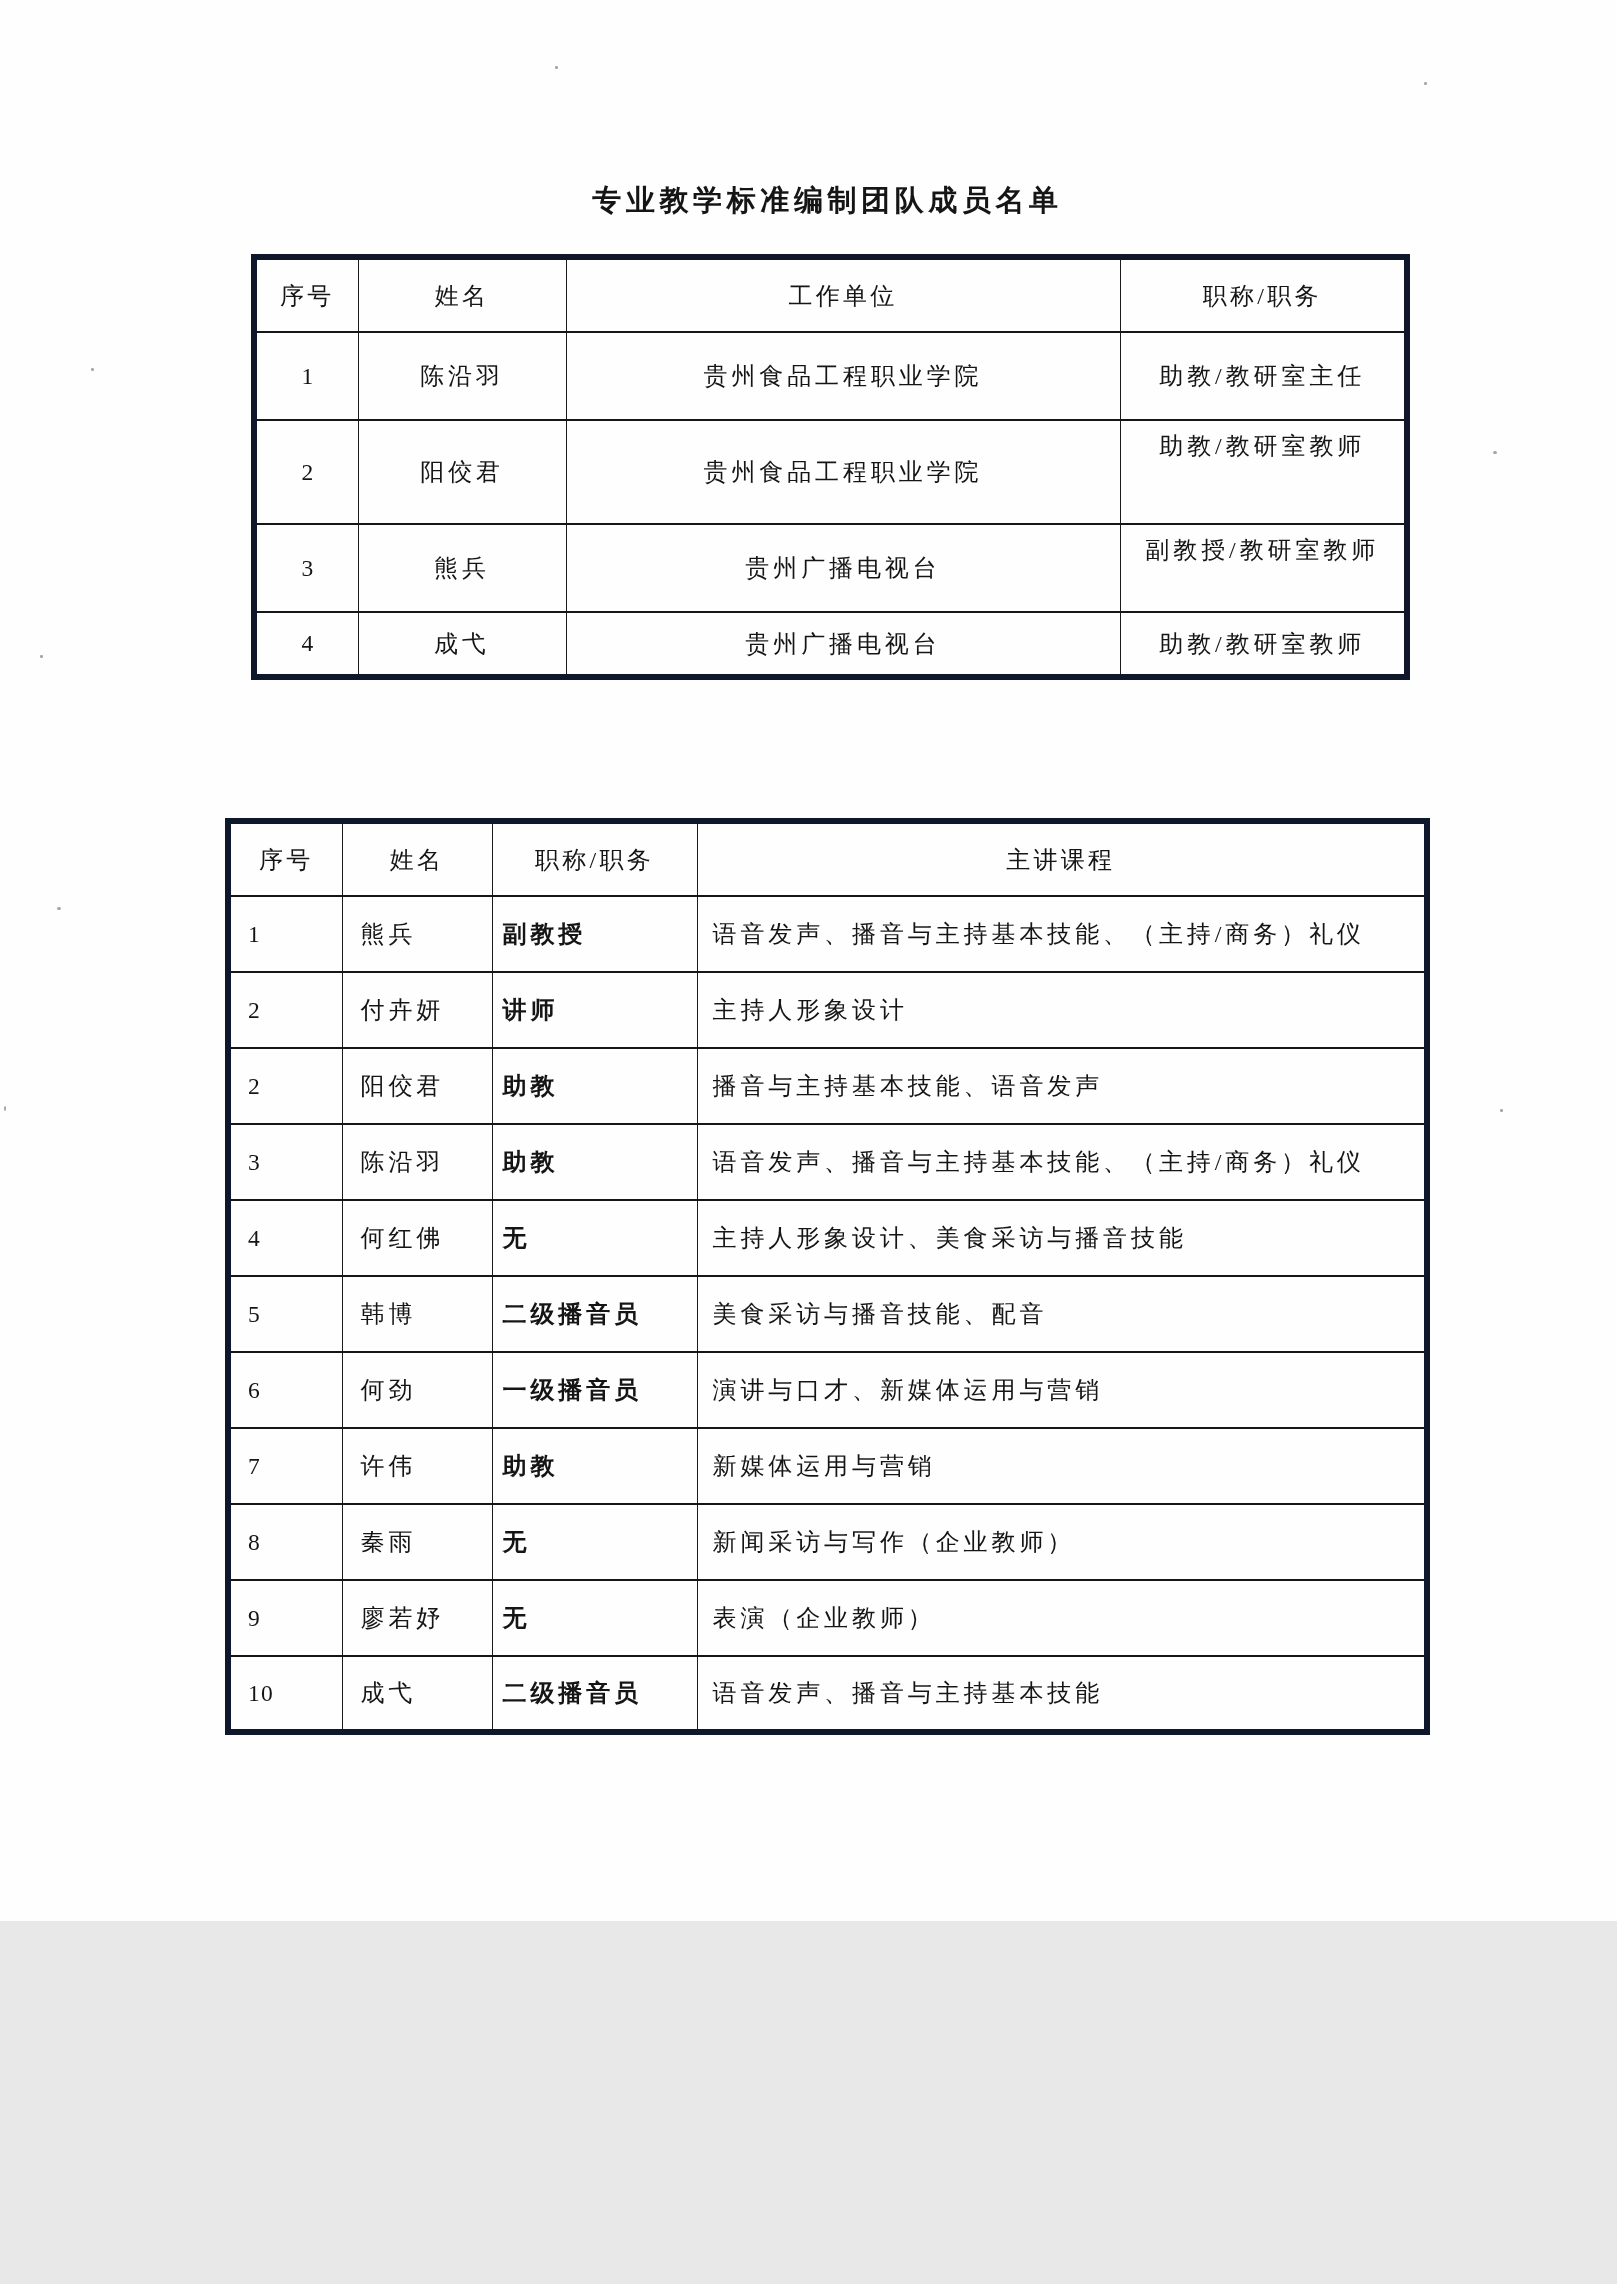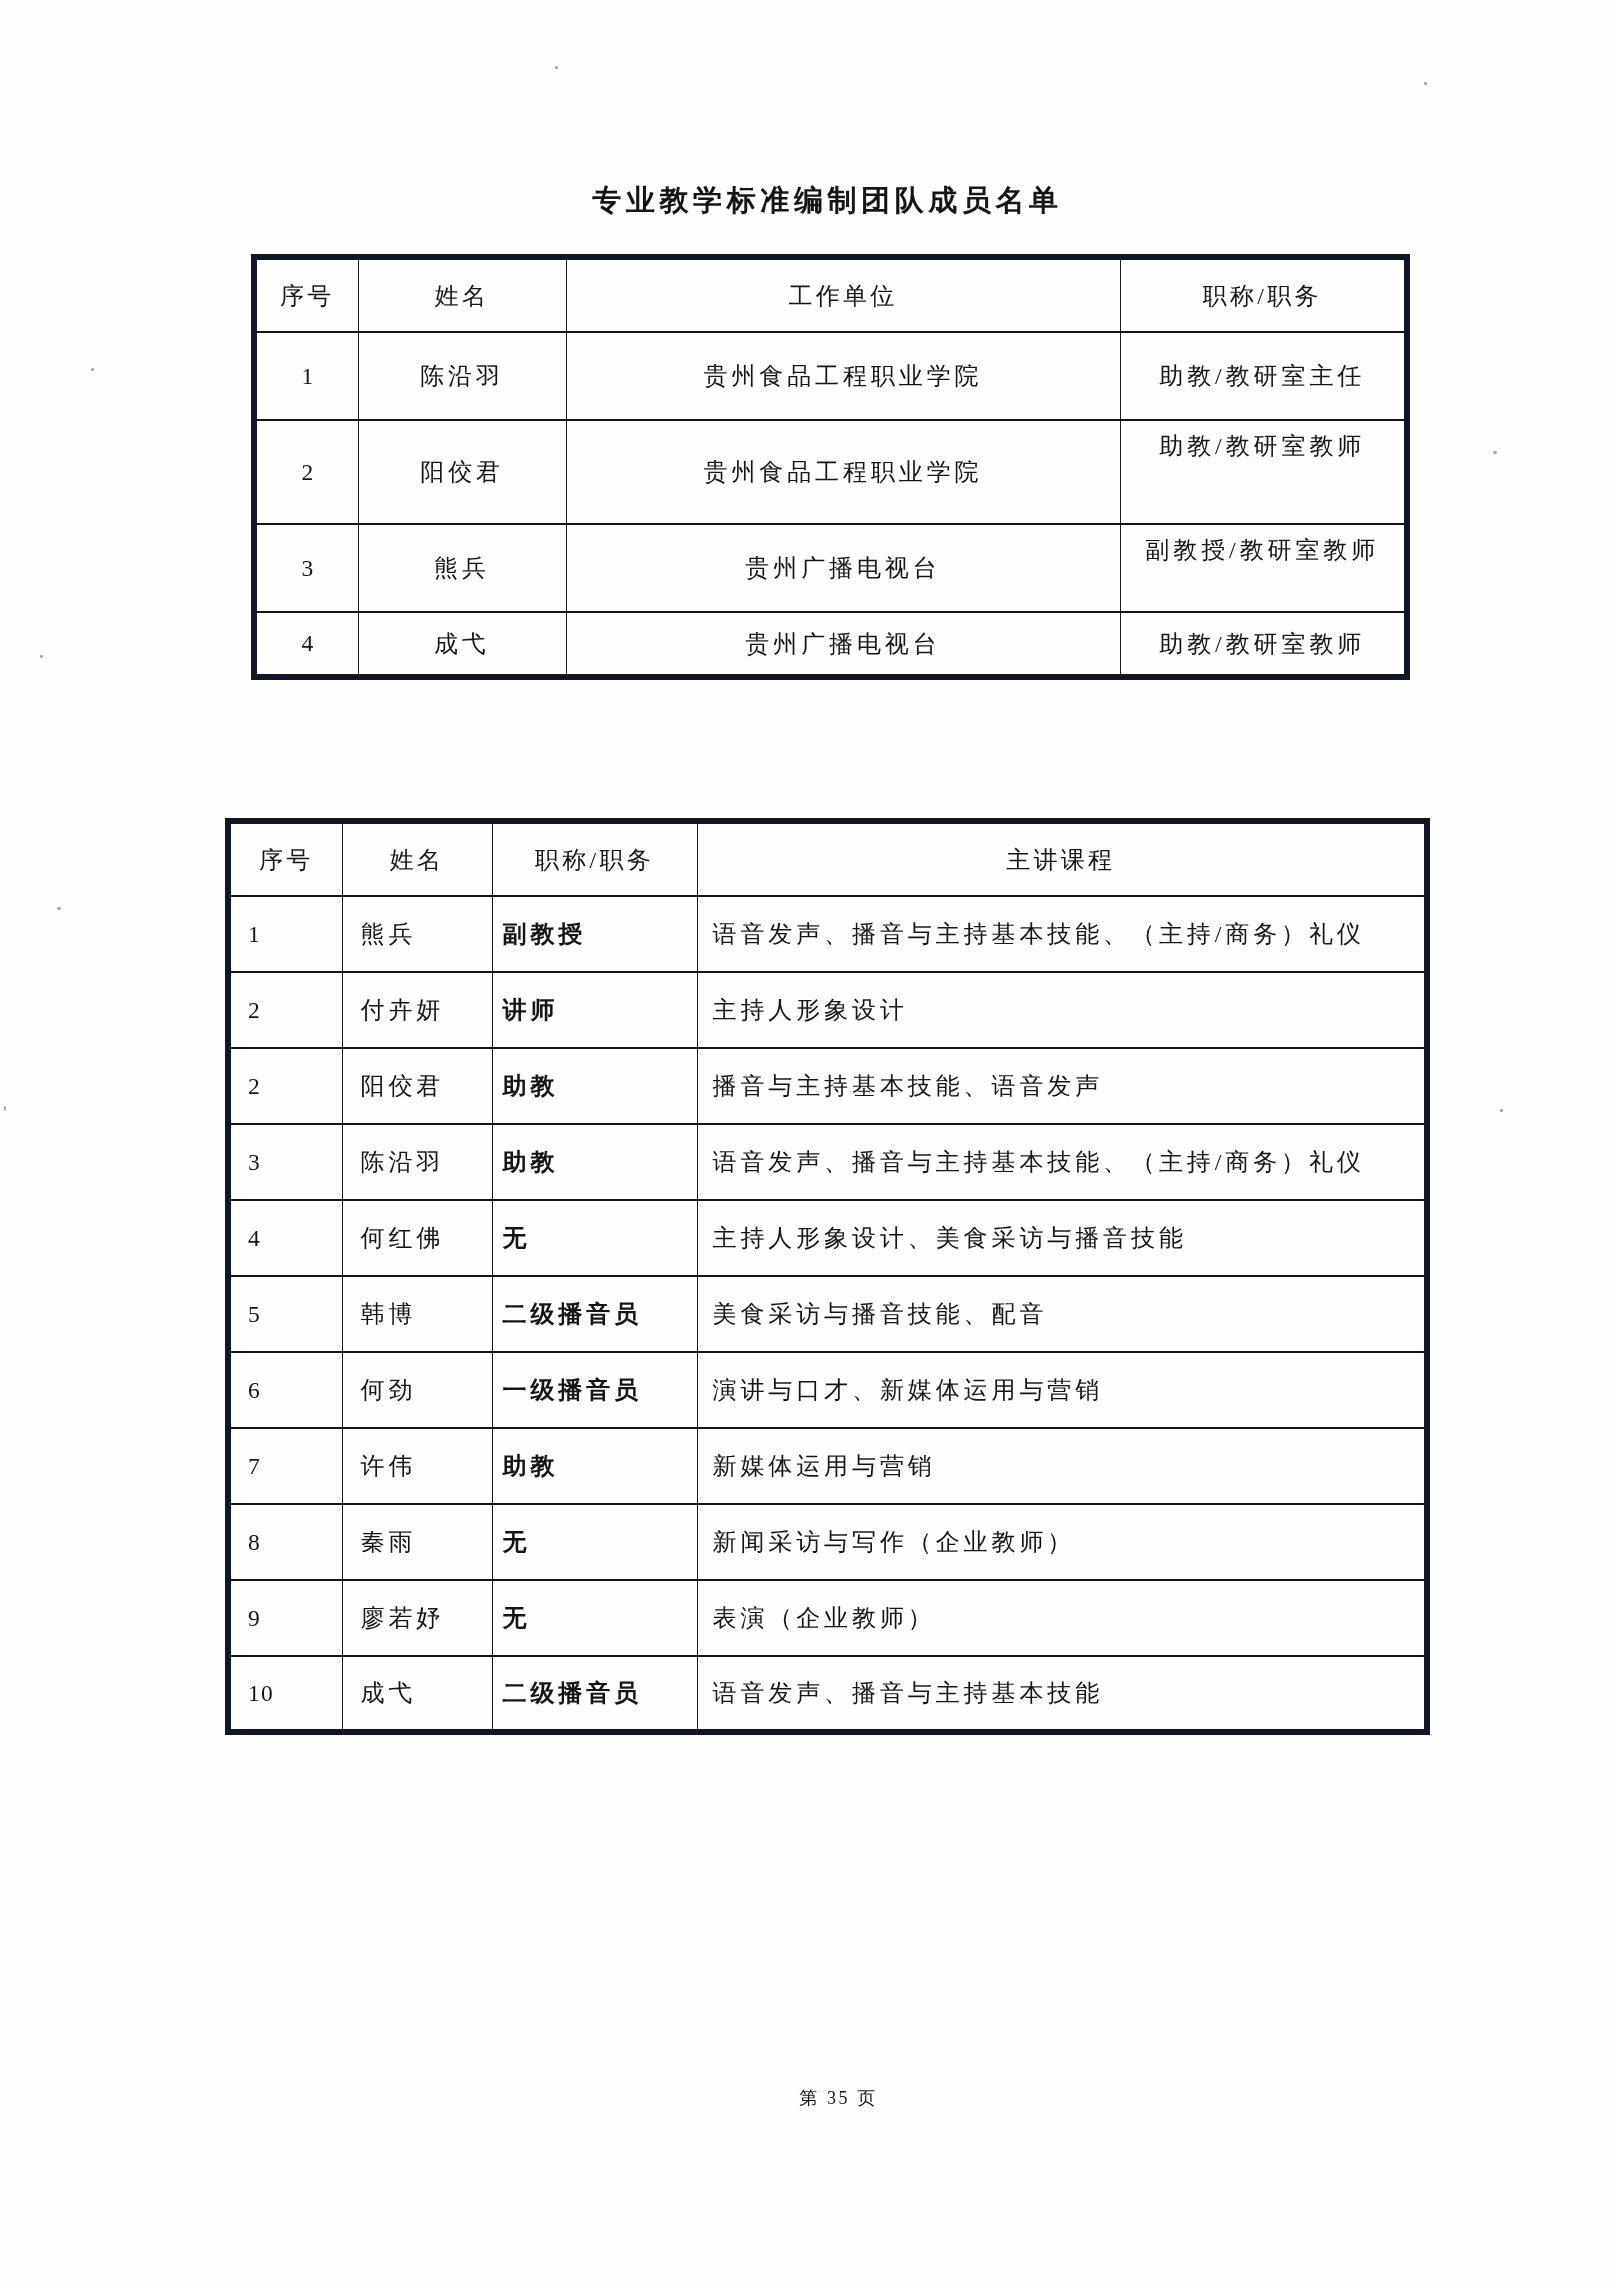--- a/index.html
+++ b/index.html
@@ -3,21 +3,21 @@
 <meta charset="utf-8">
 <style>
   html, body {
     margin: 0;
     padding: 0;
     background: #e8e8e8;
   }
   .page {
     position: relative;
     width: 1618px;
-    height: 2284px;
+    height: 1921px;
     margin: 0 auto;
     background: #fefefe;
     font-family: "Liberation Serif", "DejaVu Serif", serif;
     color: #151515;
     overflow: hidden;
   }
 
   
   .doc-title {
     position: absolute;

